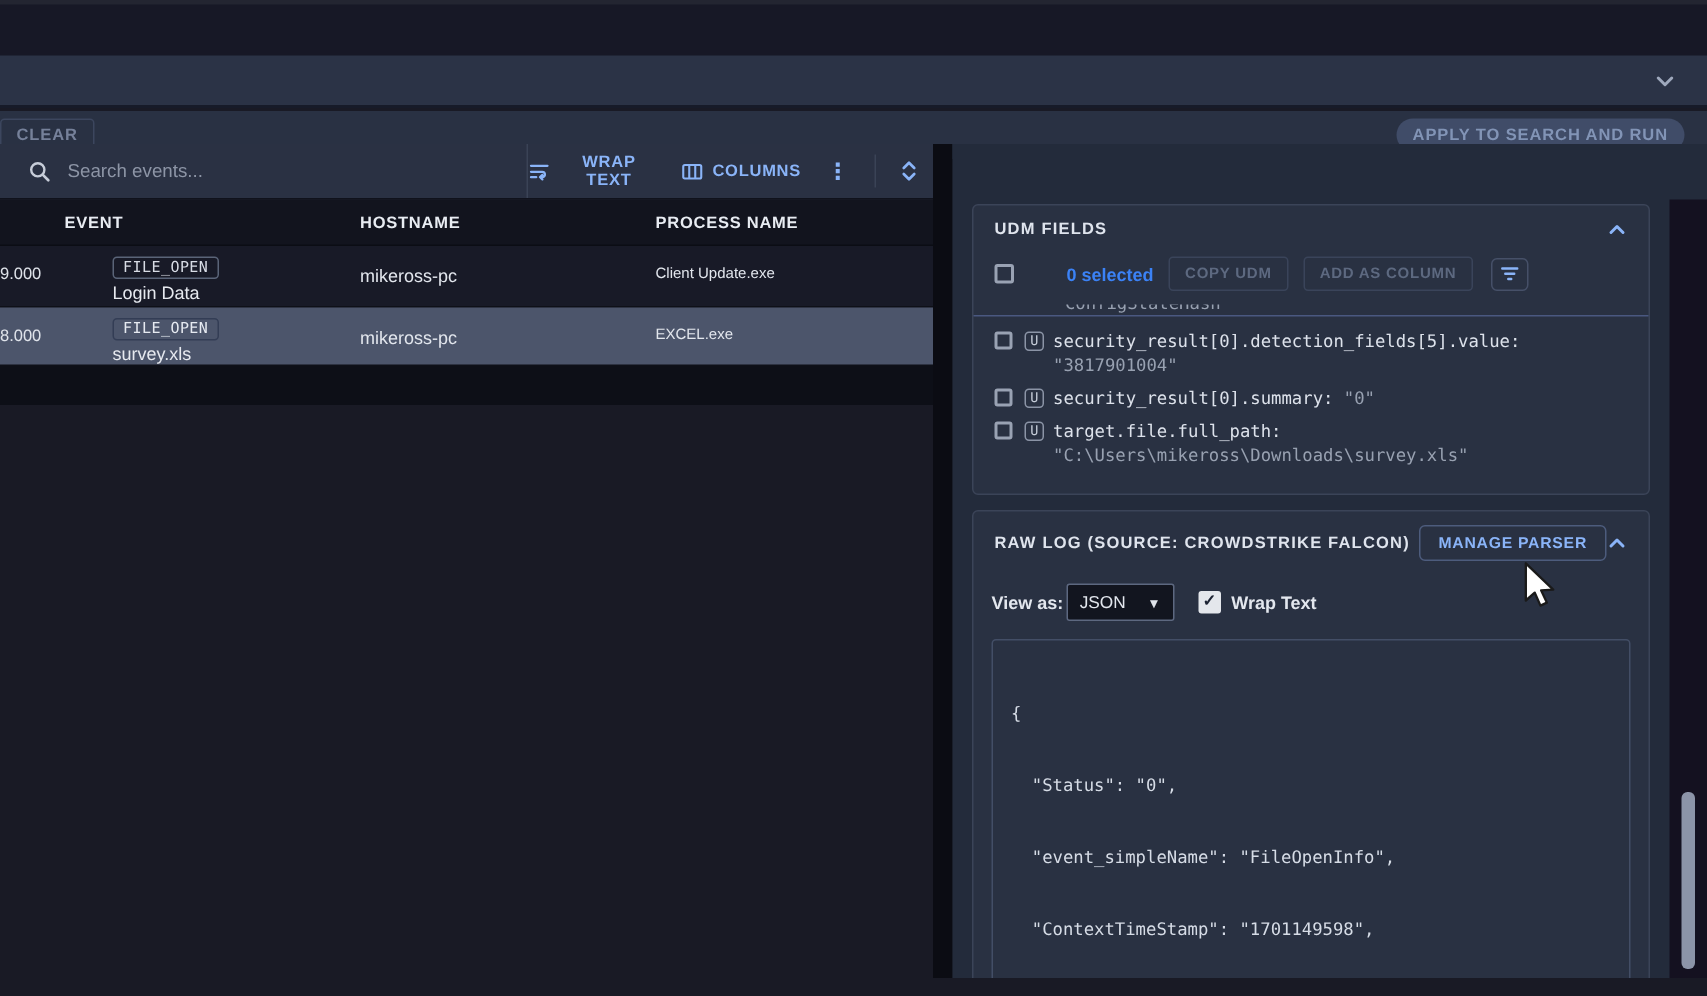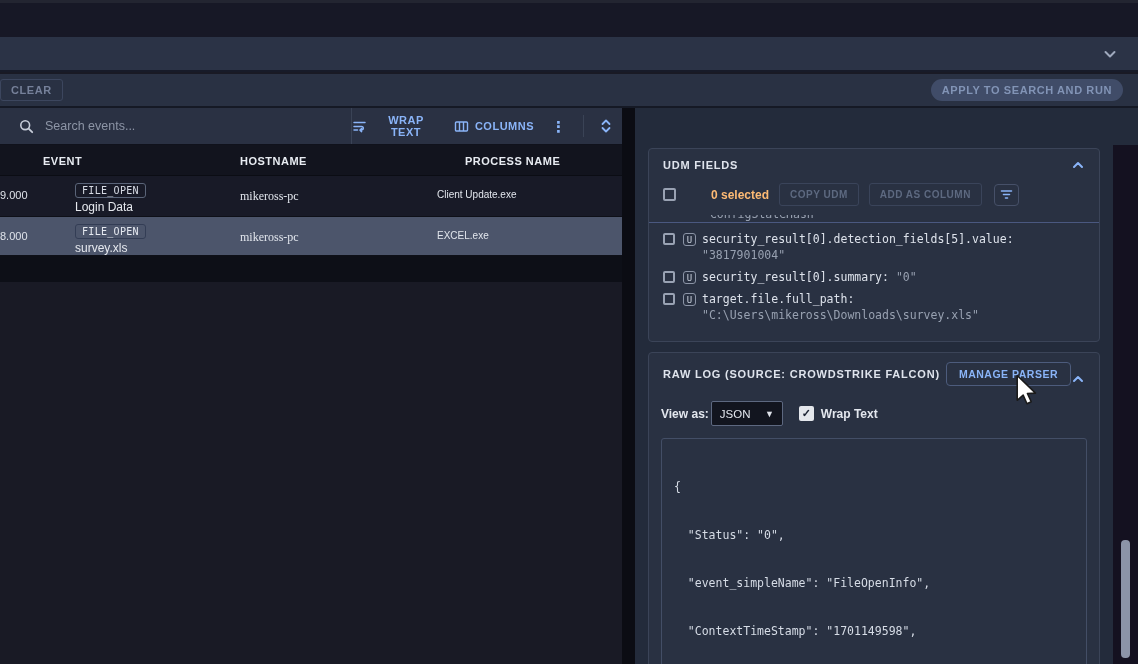--- a/index.html
+++ b/index.html
@@ -23,21 +23,21 @@
            display:flex; align-items:center; justify-content:space-between; gap:8px; padding-right:15px; }
   .btn-clear { background:transparent; border:1px solid #3c465e; color:#76819a;
                font:bold 11px "Liberation Sans",sans-serif; letter-spacing:.6px;
                padding:4px 10px; border-radius:3px; cursor:default; }
   .btn-apply { background:#404c68; border:none; color:#8294b6;
                font:bold 11px "Liberation Sans",sans-serif; letter-spacing:.6px;
                padding:5px 11px; border-radius:11px; cursor:default; }
   .icon-svg { display:block; }
 
   
-  .main { position:absolute; left:0; top:108px; width:964px; height:556px; }
+  .main { position:absolute; left:0; top:96px; width:964px; height:556px; }
   .left { position:absolute; left:0; top:0; width:622px; height:556px; background:#191a25; }
   .vdivider { position:absolute; left:622px; top:0; width:13px; height:556px; background:#0b0c13; }
 
   
   .toolbar { height:37px; background:#2a3143; border-bottom:1px solid #10121c;
              display:flex; align-items:stretch; }
   .search-wrap { flex:0 0 352px; display:flex; align-items:center; gap:9px;
                  padding-left:19px; border-right:1px solid #3a4356; }
   .search-input { background:transparent; border:none; outline:none; color:#dfe3ea;
                   font-size:12.5px; width:250px; font-family:"Liberation Sans",sans-serif; }
@@ -47,54 +47,54 @@
   .tb-btn { display:flex; align-items:center; gap:6px; color:#8ab4f8;
             font:bold 11px "Liberation Sans",sans-serif; letter-spacing:.5px;
             background:none; border:none; padding:0; cursor:default; }
   .kebab { color:#8ab4f8; font-size:15px; font-weight:bold; line-height:1; padding:0 2px; }
   .tb-div { width:1px; height:22px; background:#3a4356; }
 
   
   .thead { height:31px; background:#12141e; position:relative; border-bottom:1px solid #0b0d14; }
   .th { position:absolute; top:10px; font:bold 11px "Liberation Sans",sans-serif;
         letter-spacing:.5px; color:#e8ecf2; }
-  .th0 { left:43px; } .th1 { left:240px; } .th2 { left:437px;margin-left:28px; }
+  .th0 { left:43px; } .th1 { left:240px; } .th2 { left:437px; }
   .trow { position:relative; border-bottom:1px solid #0e1018; }
   .trow.r0 { height:41px; background:#181a27; }
   .trow.r1 { height:39px; background:#4c556b; }
   .ts-frag { position:absolute; left:0px; top:13px; font-size:11px; color:#dfe3ea; }
   .evcell { position:absolute; left:43px; top:4px;margin-left:32px; }
   .badge { display:inline-block; border:1px solid #5a6478; border-radius:3px;
            font:10px "DejaVu Sans Mono",monospace; color:#d8dce5; padding:1px 6px; letter-spacing:.3px; }
   .r1 .badge { border-color:#333d55; color:#e6eaf1; }
   .evname { display:block; font-size:12px; color:#e6e9ef; margin-top:2px; }
-  .cell-host { position:absolute; left:240px; top:13px; font-size:12px; color:#e2e6ed;font-family:Liberation Serif, serif; }
+  .cell-host { position:absolute; left:240px; top:13px; font-size:12px; color:#e2e6ed; }
   .cell-proc { position:absolute; left:437px; top:13px; font-size:10px; color:#e2e6ed; }
   .below-strip { height:26px; background:#0d0f17; }
 
   
   .right { position:absolute; left:635px; top:0; width:503px; height:556px; background:#232b3b; }
   .rp-header { height:37px; display:flex; align-items:center; justify-content:space-between;
                padding:0 20px 0 13px; }
   .rp-title { font:bold 12.5px "Liberation Sans",sans-serif; letter-spacing:.4px; color:#e6e9f0; }
   .rp-close { color:#c6cdd9; font-size:15px; line-height:1; cursor:default; }
   .rp-body { position:absolute; left:0; top:37px; width:478px; height:519px; overflow:hidden; }
   .gutter { position:absolute; right:0; top:37px; width:25px; height:519px; background:#141120; }
   .gthumb { position:absolute; left:8px; top:395px; width:9px; height:118px;
             background:#8c94a8; border-radius:4px; }
 
   .card { margin:3px 13px 10px 13px; background:#293142; border:1px solid #3b4458; border-radius:4px; }
   .card-head { display:flex; align-items:center; justify-content:space-between;
                padding:9px 14px 4px 14px; }
   .card-title { font:bold 11px "Liberation Sans",sans-serif; letter-spacing:.8px; color:#dfe4ed; }
-  .head-right { display:flex; align-items:flex-end; gap:0; }
+  .head-right { display:flex; align-items:center; gap:0; }
 
   .udm-controls { display:flex; align-items:center; gap:10px; padding:7px 14px 9px 14px; }
   .cb { width:13px; height:13px; border:2px solid #99a2b3; border-radius:2px; background:transparent; flex:0 0 auto; }
-  .sel-count { font:bold 12px "Liberation Sans",sans-serif; color:#fdba74;padding-left:25px; }
+  .sel-count { font:bold 12px "Liberation Sans",sans-serif; color:#3b82f6;padding-left:25px; }
   .btn-ghost { border:1px solid #3a445a; color:#5d6980; background:transparent;
                font:bold 10px "Liberation Sans",sans-serif; letter-spacing:.5px;
                padding:5px 10px; border-radius:3px; cursor:default; }
   .btn-filter { width:25px; height:22px; border:1px solid #465068; border-radius:4px;
                 background:transparent; display:flex; align-items:center; justify-content:center; margin-left:2px; }
 
   .udm-clipped { height:7px; overflow:hidden; margin:0 14px; position:relative;
                  font:11.5px "DejaVu Sans Mono",monospace; color:#9aa3b2; }
   .udm-clipped span { display:block; margin-top:-8px; padding-left:40px; line-height:15px; }
   .udm-divider { height:1px; background:#4a5880; margin-bottom:8px; }

